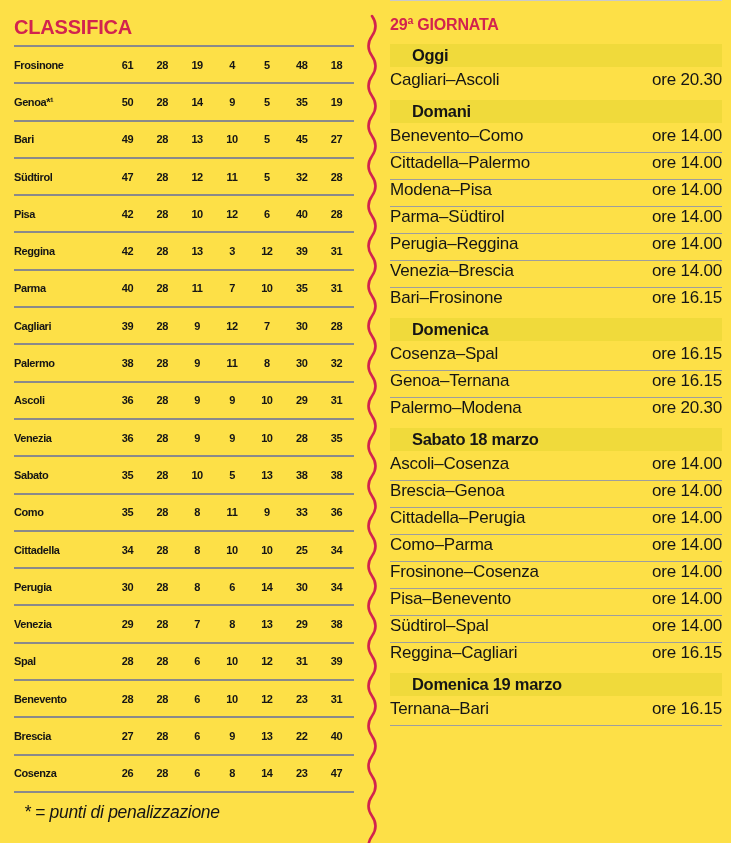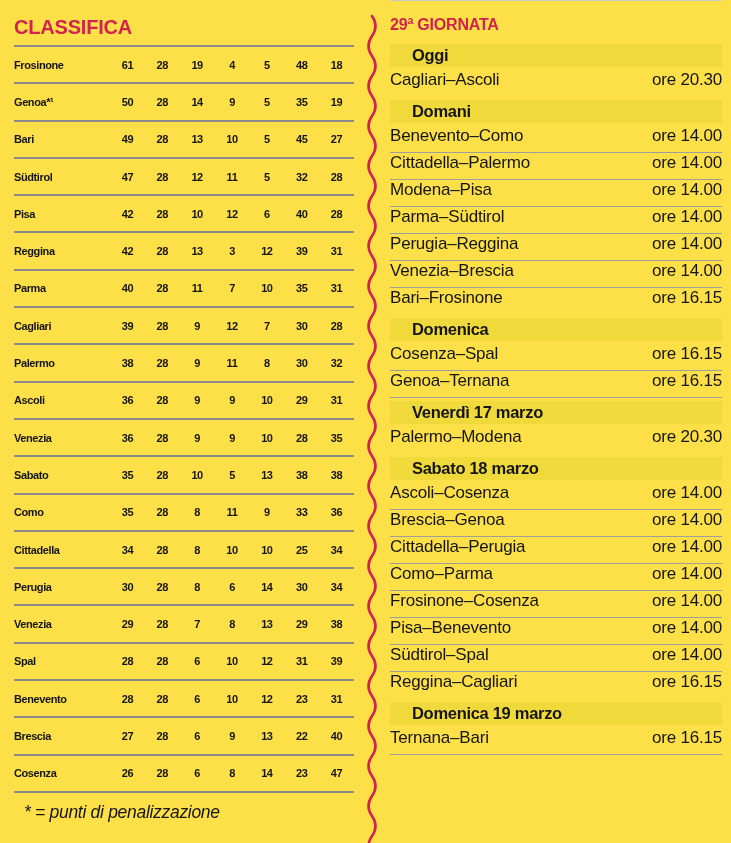--- a/index.html
+++ b/index.html
@@ -340,23 +340,20 @@
           <span>Domenica</span>
         </div>
         <div class="match-row">
           <span class="match">Cosenza–Spal</span>
           <span class="time">ore 16.15</span>
         </div>
         <div class="match-row">
           <span class="match">Genoa–Ternana</span>
           <span class="time">ore 16.15</span>
         </div>
-        <div class="day-bar">
-          <span>Venerdì 17 marzo</span>
-        </div>
         <div class="match-row no-line">
           <span class="match">Palermo–Modena</span>
           <span class="time">ore 20.30</span>
         </div>
         <div class="day-bar">
           <span>Sabato 18 marzo</span>
         </div>
         <div class="match-row">
           <span class="match">Ascoli–Cosenza</span>
           <span class="time">ore 14.00</span>

